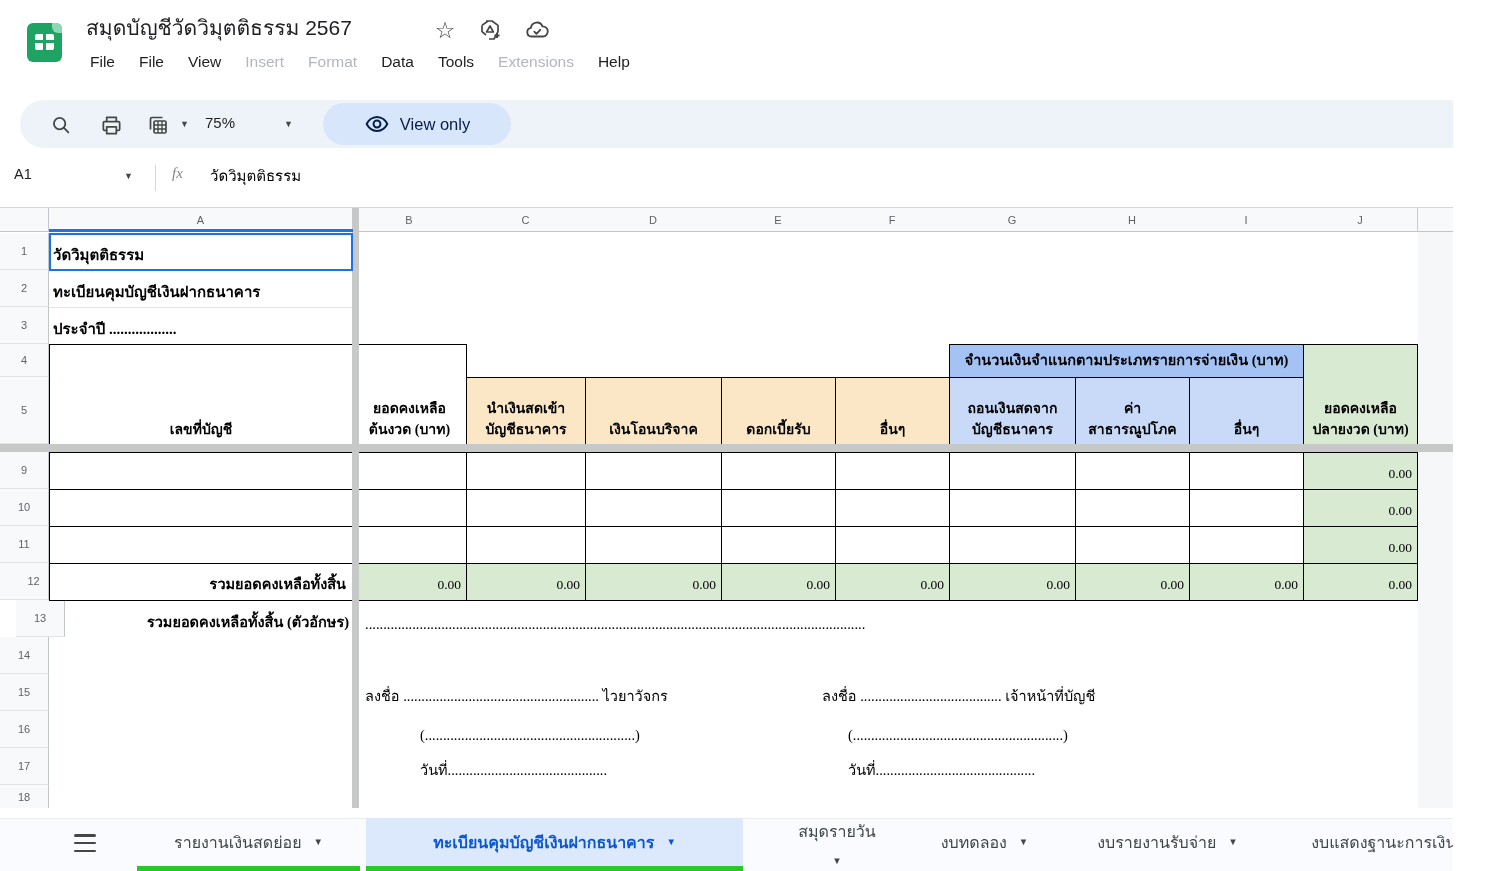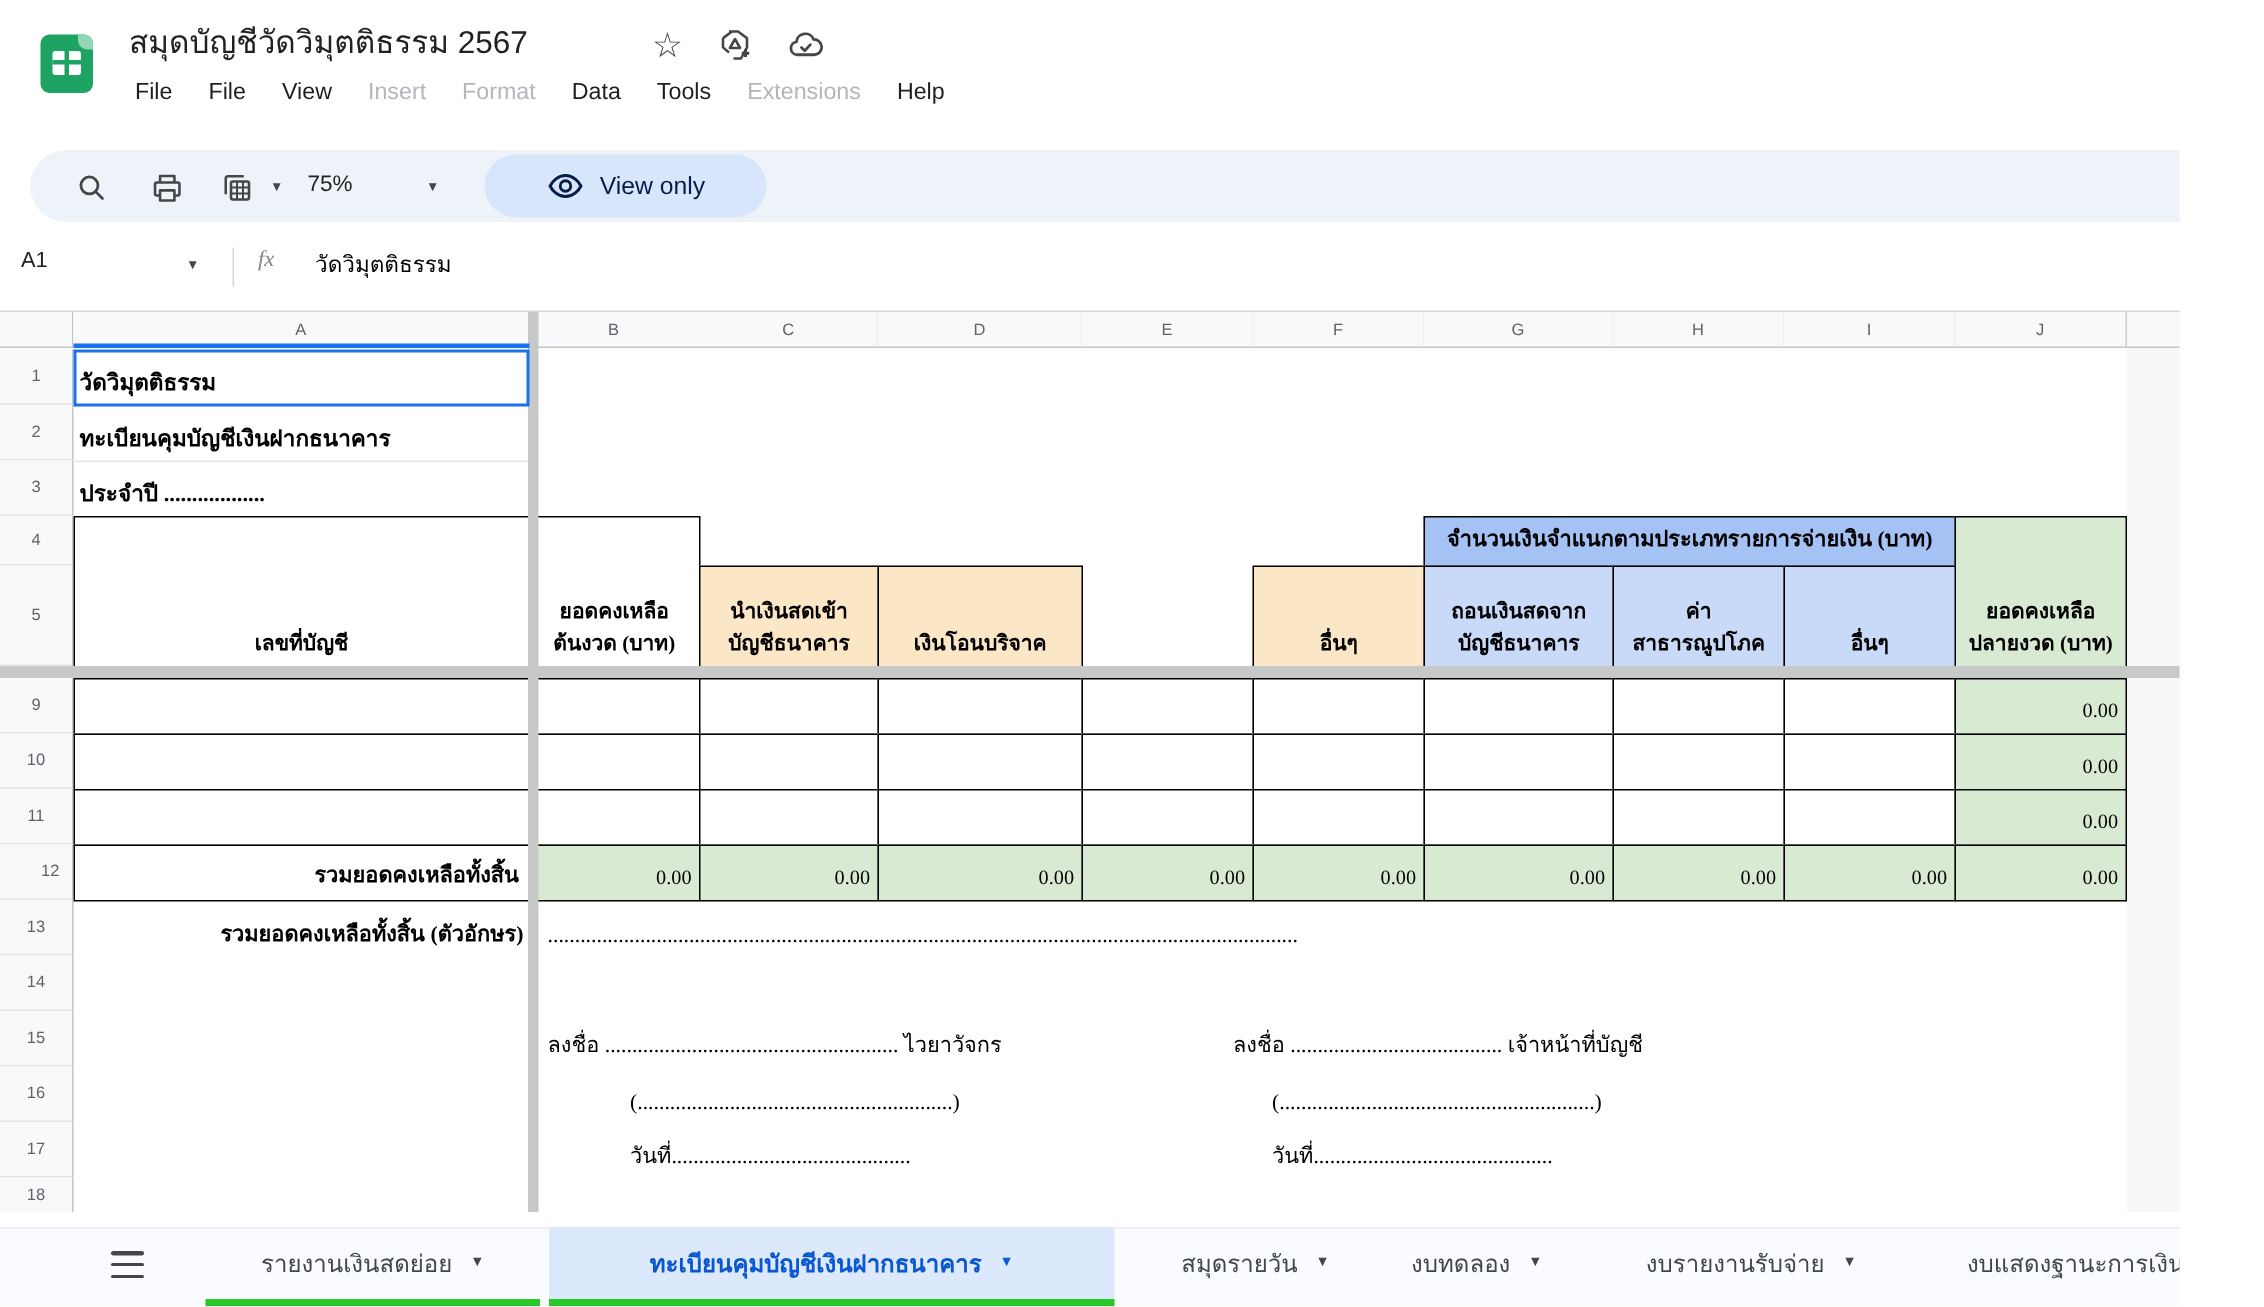--- a/index.html
+++ b/index.html
@@ -189,21 +189,21 @@
 
   <div class="abs rowhdr" style="top:233px;height:37px;">1</div>
   <div class="abs rowhdr" style="top:270px;height:37px;">2</div>
   <div class="abs rowhdr" style="top:307px;height:37px;">3</div>
   <div class="abs rowhdr" style="top:344px;height:33px;">4</div>
   <div class="abs rowhdr" style="top:377px;height:67px;">5</div>
   <div class="abs rowhdr" style="top:452px;height:37px;">9</div>
   <div class="abs rowhdr" style="top:489px;height:37px;">10</div>
   <div class="abs rowhdr" style="top:526px;height:37px;">11</div>
   <div class="abs rowhdr" style="top:563px;height:37px;padding-left:19px;">12</div>
-  <div class="abs rowhdr" style="top:600px;height:37px;">13</div>
+  <div class="abs rowhdr" style="top:600px;height:37px;margin-left:16px;">13</div>
   <div class="abs rowhdr" style="top:637px;height:37px;">14</div>
   <div class="abs rowhdr" style="top:674px;height:37px;">15</div>
   <div class="abs rowhdr" style="top:711px;height:37px;">16</div>
   <div class="abs rowhdr" style="top:748px;height:37px;">17</div>
   <div class="abs rowhdr" style="top:785px;height:23px;border-bottom:none;">18</div>
 
   <div class="abs beyond"></div>
   <div class="abs gridline-a" style="top:270px;"></div>
   <div class="abs gridline-a" style="top:307px;"></div>
 
@@ -224,20 +224,23 @@
   <div class="abs celltxt tc bold bg-green" style="left:1303px;top:344px;width:115px;height:101px;">
     <span>ยอดคงเหลือ</span>
     <span>ปลายงวด (บาท)</span>
   </div>
   <div class="abs celltxt tc bold bg-cream" style="left:466px;top:377px;width:120px;height:68px;">
     <span>นำเงินสดเข้า</span>
     <span>บัญชีธนาคาร</span>
   </div>
   <div class="abs celltxt tc bold bg-cream" style="left:585px;top:377px;width:137px;height:68px;">
     <span>เงินโอนบริจาค</span>
+  </div>
+  <div class="abs celltxt tc bold bg-cream" style="left:721px;top:377px;width:115px;height:68px;">
+    <span>ดอกเบี้ยรับ</span>
   </div>
   <div class="abs celltxt tc bold bg-cream" style="left:835px;top:377px;width:115px;height:68px;">
     <span>อื่นๆ</span>
   </div>
   <div class="abs celltxt tc bold bg-lblue" style="left:949px;top:377px;width:127px;height:68px;">
     <span>ถอนเงินสดจาก</span>
     <span>บัญชีธนาคาร</span>
   </div>
   <div class="abs celltxt tc bold bg-lblue" style="left:1075px;top:377px;width:115px;height:68px;">
     <span>ค่า</span>
@@ -318,21 +321,21 @@
     <span class="caret">▼</span>
   </div>
   <div class="abs tabcolor" style="left:137px;width:223px;"></div>
 
   <div class="abs sheet-tab active" style="left:366px;width:377px;">
     <span>ทะเบียนคุมบัญชีเงินฝากธนาคาร</span>
     <span class="caret">▼</span>
   </div>
   <div class="abs tabcolor" style="left:366px;width:377px;"></div>
 
-  <div class="abs sheet-tab" style="left:762px;width:150px;">
+  <div class="abs sheet-tab" style="left:762px;width:150px;flex-direction:column;">
     <span>สมุดรายวัน</span>
     <span class="caret">▼</span>
   </div>
   <div class="abs sheet-tab" style="left:912px;width:145px;">
     <span>งบทดลอง</span>
     <span class="caret">▼</span>
   </div>
   <div class="abs sheet-tab" style="left:1060px;width:215px;">
     <span>งบรายงานรับจ่าย</span>
     <span class="caret">▼</span>

